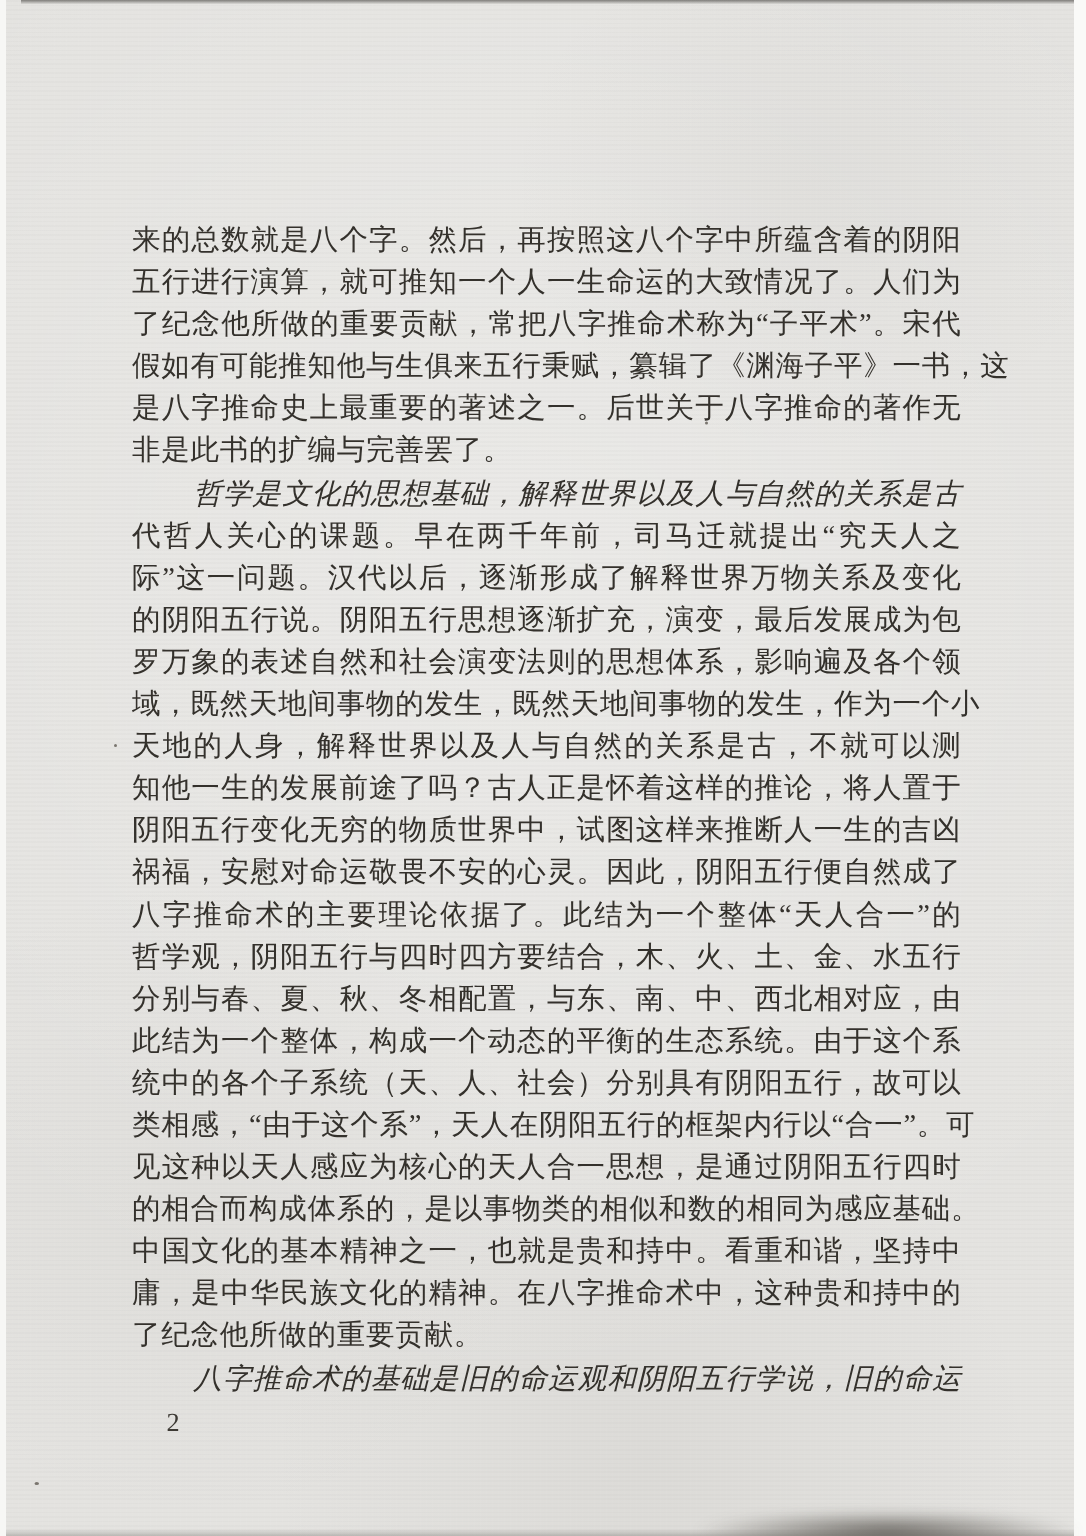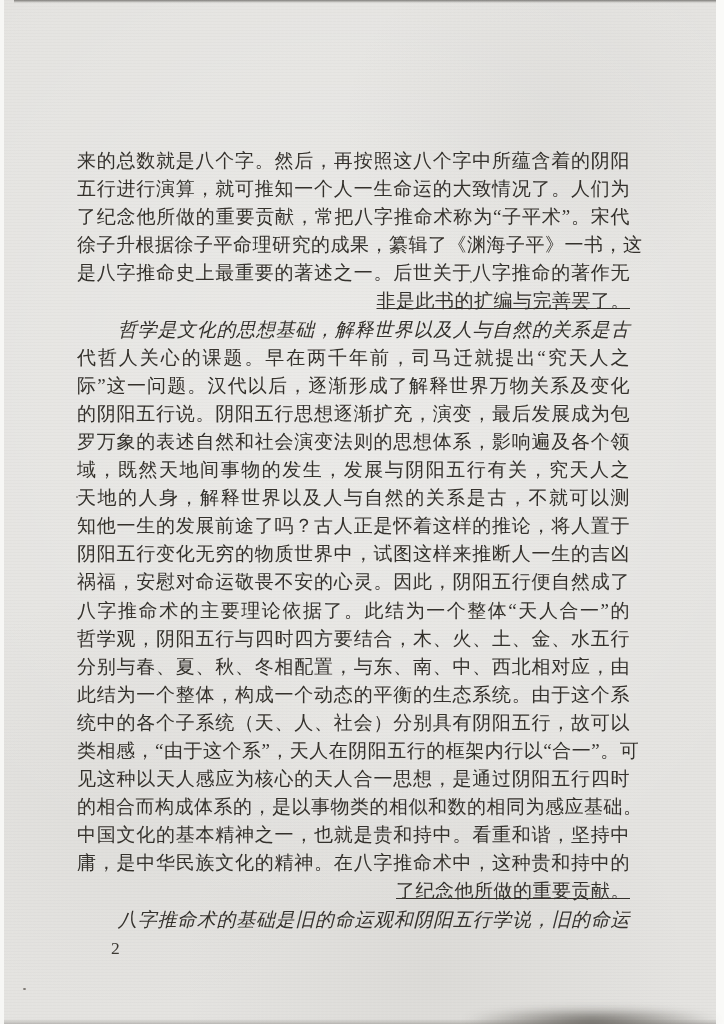--- a/index.html
+++ b/index.html
@@ -30,40 +30,39 @@
     background-image:
       repeating-linear-gradient(0deg, rgba(0,0,0,0.016) 0 1px, rgba(0,0,0,0) 1px 3px),
       repeating-linear-gradient(90deg, rgba(255,255,255,0.03) 0 1px, rgba(0,0,0,0) 1px 4px),
       radial-gradient(ellipse 40% 25% at 75% 12%, rgba(120,115,108,0.06), rgba(0,0,0,0) 70%),
       radial-gradient(ellipse 45% 30% at 18% 78%, rgba(120,115,108,0.05), rgba(0,0,0,0) 70%),
       radial-gradient(ellipse 50% 35% at 60% 95%, rgba(110,105,98,0.07), rgba(0,0,0,0) 70%);
     pointer-events: none;
   }
   .text-block {
     position: absolute;
-    left: 77px;
+    left: 88px;
     top: 147px;
     width: 553px;
     color: var(--ink);
     font-size: 19px;
     line-height: 28.1px;
     letter-spacing: 0.5px;
   }
   .line {
     text-align: justify;
     text-align-last: justify;
     text-justify: inter-character;
     word-break: keep-all;
     white-space: nowrap;
     overflow: visible;
   }
   .line.short {
-    text-align: right;
+    text-align: left;
     text-align-last: auto;
-    text-decoration: underline;
   }
   .line.indent {
     text-indent: 41px;
     font-style: italic;
   }
   .page-number {
     position: absolute;
     left: 111px;
     top: 938px;
     font-size: 17.5px;
@@ -106,29 +105,29 @@
 </head>
 <body>
 
 <div class="page">
   <div class="texture"></div>
 
   <div class="text-block" id="text-block">
       <div class="line">来的总数就是八个字。然后，再按照这八个字中所蕴含着的阴阳</div>
       <div class="line">五行进行演算，就可推知一个人一生命运的大致情况了。人们为</div>
       <div class="line">了纪念他所做的重要贡献，常把八字推命术称为“子平术”。宋代</div>
-      <div class="line">徐子升根据徐子平命理研究的成果，纂辑了《渊海子平》一书，这</div>
+      <div class="line">假如有可能推知他与生俱来五行秉赋，纂辑了《渊海子平》一书，这</div>
       <div class="line">是八字推命史上最重要的著述之一。后世关于八字推命的著作无</div>
       <div class="line short">非是此书的扩编与完善罢了。</div>
       <div class="line indent">哲学是文化的思想基础，解释世界以及人与自然的关系是古</div>
       <div class="line">代哲人关心的课题。早在两千年前，司马迁就提出“究天人之</div>
       <div class="line">际”这一问题。汉代以后，逐渐形成了解释世界万物关系及变化</div>
       <div class="line">的阴阳五行说。阴阳五行思想逐渐扩充，演变，最后发展成为包</div>
       <div class="line">罗万象的表述自然和社会演变法则的思想体系，影响遍及各个领</div>
-      <div class="line">域，既然天地间事物的发生，发展与阴阳五行有关，究天人之</div>
+      <div class="line">域，既然天地间事物的发生，既然天地间事物的发生，作为一个小</div>
       <div class="line">天地的人身，解释世界以及人与自然的关系是古，不就可以测</div>
       <div class="line">知他一生的发展前途了吗？古人正是怀着这样的推论，将人置于</div>
       <div class="line">阴阳五行变化无穷的物质世界中，试图这样来推断人一生的吉凶</div>
       <div class="line">祸福，安慰对命运敬畏不安的心灵。因此，阴阳五行便自然成了</div>
       <div class="line">八字推命术的主要理论依据了。此结为一个整体“天人合一”的</div>
       <div class="line">哲学观，阴阳五行与四时四方要结合，木、火、土、金、水五行</div>
       <div class="line">分别与春、夏、秋、冬相配置，与东、南、中、西北相对应，由</div>
       <div class="line">此结为一个整体，构成一个动态的平衡的生态系统。由于这个系</div>
       <div class="line">统中的各个子系统（天、人、社会）分别具有阴阳五行，故可以</div>
       <div class="line">类相感，“由于这个系”，天人在阴阳五行的框架内行以“合一”。可</div>

